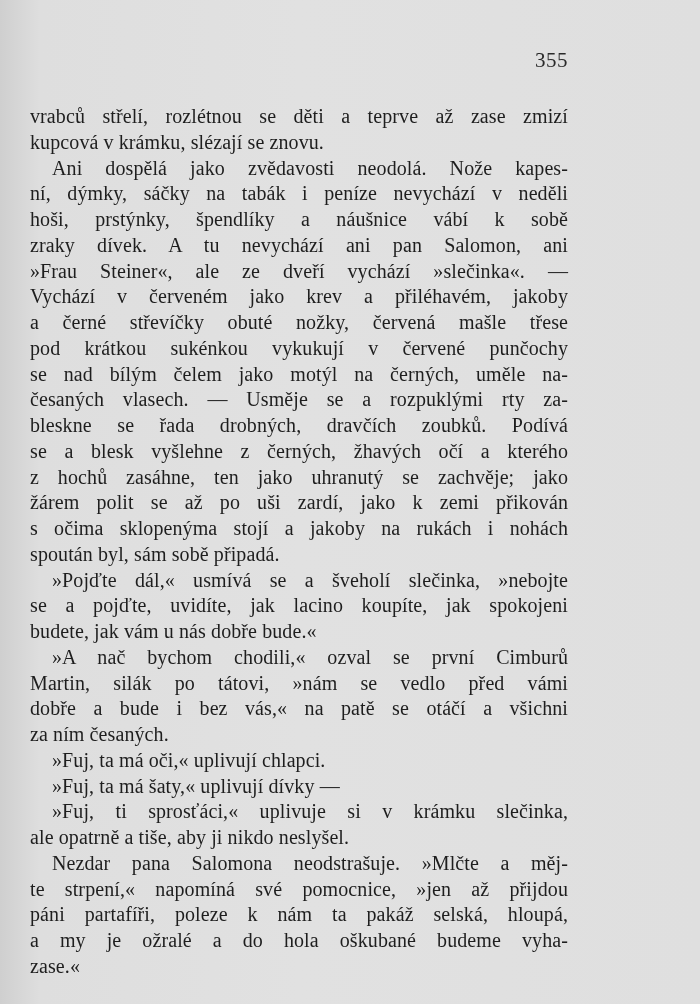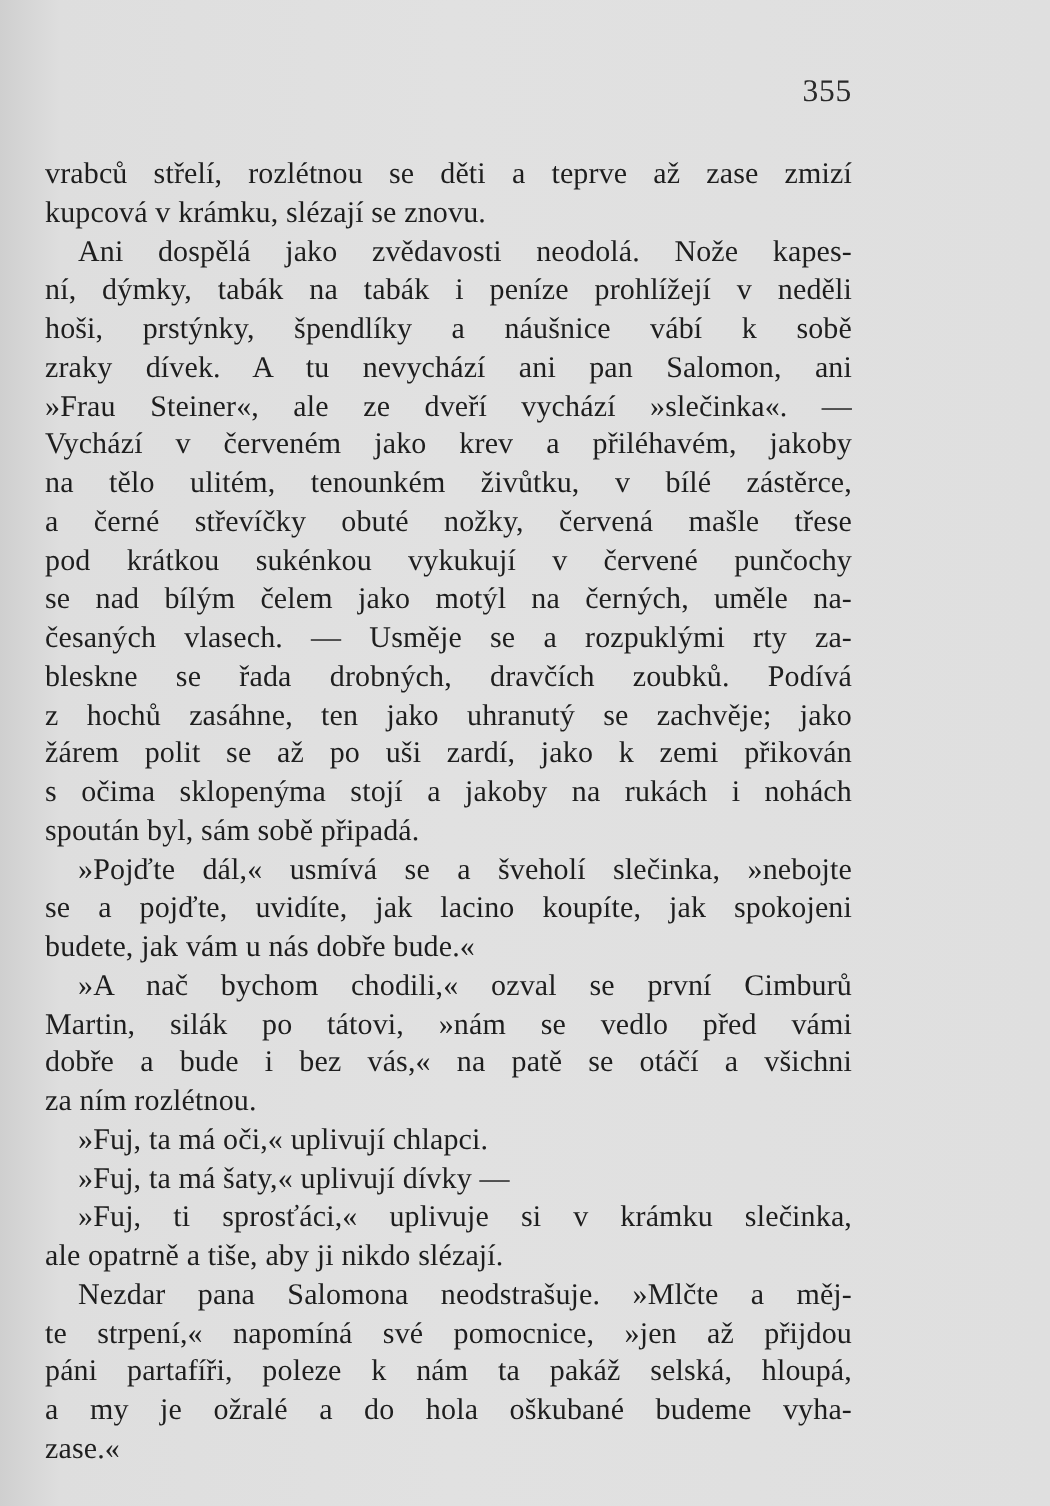--- a/index.html
+++ b/index.html
@@ -30,45 +30,45 @@
 </style>
 </head>
 <body>
 
 <div class="page">
   <div class="page-number">355</div>
   <div class="text-block" id="text-block">
       <span class="line">vrabců střelí, rozlétnou se děti a teprve až zase zmizí</span>
       <span class="line last">kupcová v krámku, slézají se znovu.</span>
       <span class="line indent">Ani dospělá jako zvědavosti neodolá. Nože kapes-</span>
-      <span class="line">ní, dýmky, tabák na tabák i peníze prohlížejí v neděli</span>
+      <span class="line">ní, dýmky, sáčky na tabák i peníze nevychází v neděli</span>
       <span class="line">hoši, prstýnky, špendlíky a náušnice vábí k sobě</span>
       <span class="line">zraky dívek. A tu nevychází ani pan Salomon, ani</span>
       <span class="line">»Frau Steiner«, ale ze dveří vychází »slečinka«. —</span>
       <span class="line">Vychází v červeném jako krev a přiléhavém, jakoby</span>
-      <span class="line">na tělo ulitém, tenounkém živůtku, v bílé zástěrce,</span>
       <span class="line">a černé střevíčky obuté nožky, červená mašle třese</span>
       <span class="line">pod krátkou sukénkou vykukují v červené punčochy</span>
       <span class="line">se nad bílým čelem jako motýl na černých, uměle na-</span>
       <span class="line">česaných vlasech. — Usměje se a rozpuklými rty za-</span>
       <span class="line">bleskne se řada drobných, dravčích zoubků. Podívá</span>
+      <span class="line">se a blesk vyšlehne z černých, žhavých očí a kterého</span>
       <span class="line">z hochů zasáhne, ten jako uhranutý se zachvěje; jako</span>
       <span class="line">žárem polit se až po uši zardí, jako k zemi přikován</span>
       <span class="line">s očima sklopenýma stojí a jakoby na rukách i nohách</span>
       <span class="line last">spoután byl, sám sobě připadá.</span>
       <span class="line indent">»Pojďte dál,« usmívá se a šveholí slečinka, »nebojte</span>
       <span class="line">se a pojďte, uvidíte, jak lacino koupíte, jak spokojeni</span>
       <span class="line last">budete, jak vám u nás dobře bude.«</span>
       <span class="line indent">»A nač bychom chodili,« ozval se první Cimburů</span>
       <span class="line">Martin, silák po tátovi, »nám se vedlo před vámi</span>
       <span class="line">dobře a bude i bez vás,« na patě se otáčí a všichni</span>
-      <span class="line last">za ním rozlétnou.</span>
+      <span class="line last">za ním česaných.</span>
       <span class="line indent last">»Fuj, ta má oči,« uplivují chlapci.</span>
       <span class="line indent last">»Fuj, ta má šaty,« uplivují dívky —</span>
       <span class="line indent">»Fuj, ti sprosťáci,« uplivuje si v krámku slečinka,</span>
-      <span class="line last">ale opatrně a tiše, aby ji nikdo slézají.</span>
+      <span class="line last">ale opatrně a tiše, aby ji nikdo neslyšel.</span>
       <span class="line indent">Nezdar pana Salomona neodstrašuje. »Mlčte a měj-</span>
       <span class="line">te strpení,« napomíná své pomocnice, »jen až přijdou</span>
       <span class="line">páni partafíři, poleze k nám ta pakáž selská, hloupá,</span>
       <span class="line">a my je ožralé a do hola oškubané budeme vyha-</span>
       <span class="line last">zase.«</span>
     </div>
 </div>
 
 </body></html>

